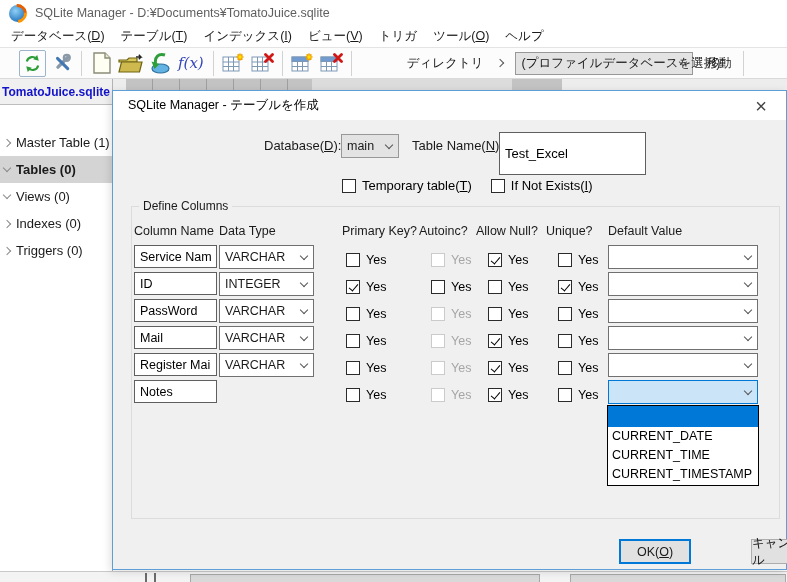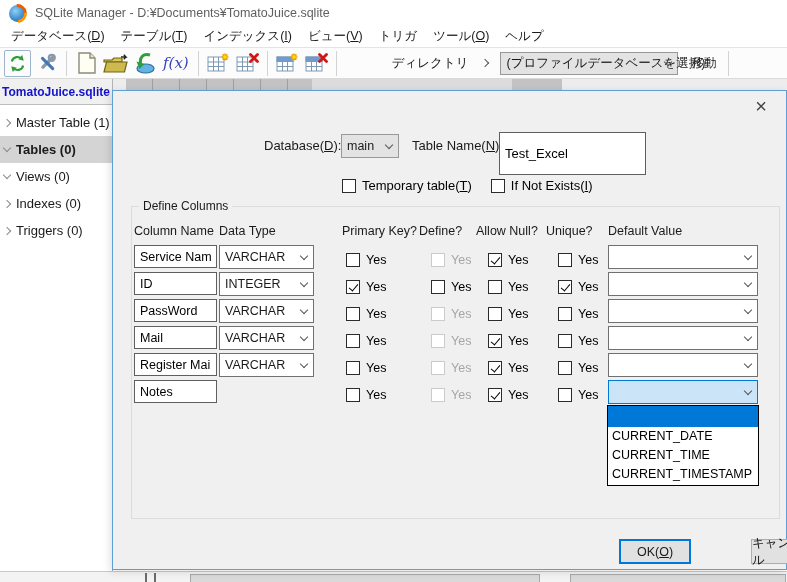--- a/index.html
+++ b/index.html
@@ -18,21 +18,21 @@
     border:3px solid transparent; border-top-color:#e66000; border-right-color:#ff9500;
     transform:rotate(40deg); }
   .titlebar .title { margin-left:9px; font-size:12.5px; color:#5f5f5f; }
   
   .menubar { position:absolute; top:26px; left:0; right:0; height:21px; background:#fff;
     display:flex; align-items:center; padding-left:3px; font-size:12.5px; }
   .menu-item { padding:2px 8px; white-space:nowrap; }
   
   .toolbar { position:absolute; top:47px; left:0; right:0; height:32px;
     background:#fcfcfc; border-top:1px solid #e4e4e4; border-bottom:1px solid #dadada;
-    display:flex; align-items:center; padding-left:3px; }
+    display:flex; align-items:center; padding-left:18px; }
   .tbtn { height:27px; min-width:27px; display:flex; align-items:center; justify-content:center; margin:0 1px; }
   .tbtn.boxed { border:1px solid #9cb4cc; border-radius:2px; }
   .tsep { width:1px; height:25px; background:#d2d2d2; margin:0 5px; }
   .fx-text { font-family:"DejaVu Serif","Liberation Serif",serif; font-style:italic;
     font-size:15px; color:#3344bb; padding:0 3px; }
   .dir-label { margin-left:50px; font-size:12.5px; }
   .chev { display:inline-block; width:6px; height:6px;
     border-right:1.5px solid #555; border-bottom:1.5px solid #555; }
   .chev.right { transform:rotate(-45deg); }
   .chev.down { transform:rotate(45deg); margin-top:-3px; }
@@ -43,21 +43,21 @@
   .combo.gray { background:#e3e3e3; border-color:#989898; }
   .profile-combo { height:23px; width:178px; }
   .go-label { margin-left:13px; font-size:12.5px; }
   .toolbar .end-sep { margin-left:12px; }
   
   .sidebar { position:absolute; top:79px; left:0; width:113px; height:492px;
     background:#fff; border-right:1px solid #b3b3b3; }
   .tabstrip { height:26px; background:#f0f0f0; border-bottom:1px solid #bdbdbd; display:flex; }
   .tab { flex:1; display:flex; align-items:center; justify-content:center;
     font-size:12px; font-weight:bold; color:#1212cc; }
-  .tree { padding-top:4px; }
+  .tree { padding-top:24px; }
   .tree-item { height:27px; display:flex; align-items:center; gap:6px; padding-left:4px; font-size:13px; }
   .tree-item.selected { background:#d4d4d4; font-weight:bold; }
   .tree-chev { width:6px; height:6px; border-right:1.4px solid #8a8a8a; border-bottom:1.4px solid #8a8a8a; flex:0 0 auto; }
   .tree-chev.collapsed { transform:rotate(-45deg); }
   .tree-chev.expanded { transform:rotate(45deg); margin-top:-3px; }
   
   .top-strip { position:absolute; top:79px; left:113px; right:0; height:11px; background:#ededed; }
   .top-strip .seg1 { position:absolute; left:13px; top:0; width:186px; height:11px;
     background:repeating-linear-gradient(90deg,#c3c3c3 0 26px,#9f9f9f 26px 27px); }
   .top-strip .seg2 { position:absolute; left:199px; top:0; width:200px; height:11px; background:#dcdcdc; }
@@ -279,20 +279,23 @@
     <span class="seg3"></span>
   </div>
   <div class="bottom-strip">
     <span class="tick1"></span>
     <span class="tick2"></span>
     <span class="gh1"></span>
     <span class="gh2"></span>
   </div>
 
   <div class="dialog">
+    <div class="dlg-titlebar">
+      <span>SQLite Manager - テーブルを作成</span>
+    </div>
     <span class="dlg-close">×</span>
 
     <span class="dlg-label" style="left:151px;top:47px;">Database(<u>D</u>):</span>
     <span class="combo gray main-combo">
       <span>main</span>
       <span class="chev down"></span>
     </span>
     <span class="dlg-label" style="left:299px;top:47px;">Table Name(<u>N</u>):</span>
     <input class="txt tablename-input" value="Test_Excel" style="">
 
@@ -306,21 +309,21 @@
         <span class="cb-label">If Not Exists(<u>I</u>)</span>
       </span>
     </div>
 
     <div class="fieldset">
       <span class="legend">Define Columns</span>
       <div id="hdr-row">
           <span class="hdr" style="left: 2px;">Column Name</span>
           <span class="hdr" style="left: 87px;">Data Type</span>
           <span class="hdr" style="left: 210px;">Primary Key?</span>
-          <span class="hdr" style="left: 287px;">Define?</span>
+          <span class="hdr" style="left: 287px;">Autoinc?</span>
           <span class="hdr" style="left: 344px;">Allow Null?</span>
           <span class="hdr" style="left: 414px;">Unique?</span>
           <span class="hdr" style="left: 476px;">Default Value</span>
         </div>
       <div class="rows" id="rows">
   <div class="col-row">
     <input class="txt name-input" value="Service Name" style="">
     <span class="combo type-combo">
       <span class="combo-val">VARCHAR</span>
       <span class="chev down"></span>

